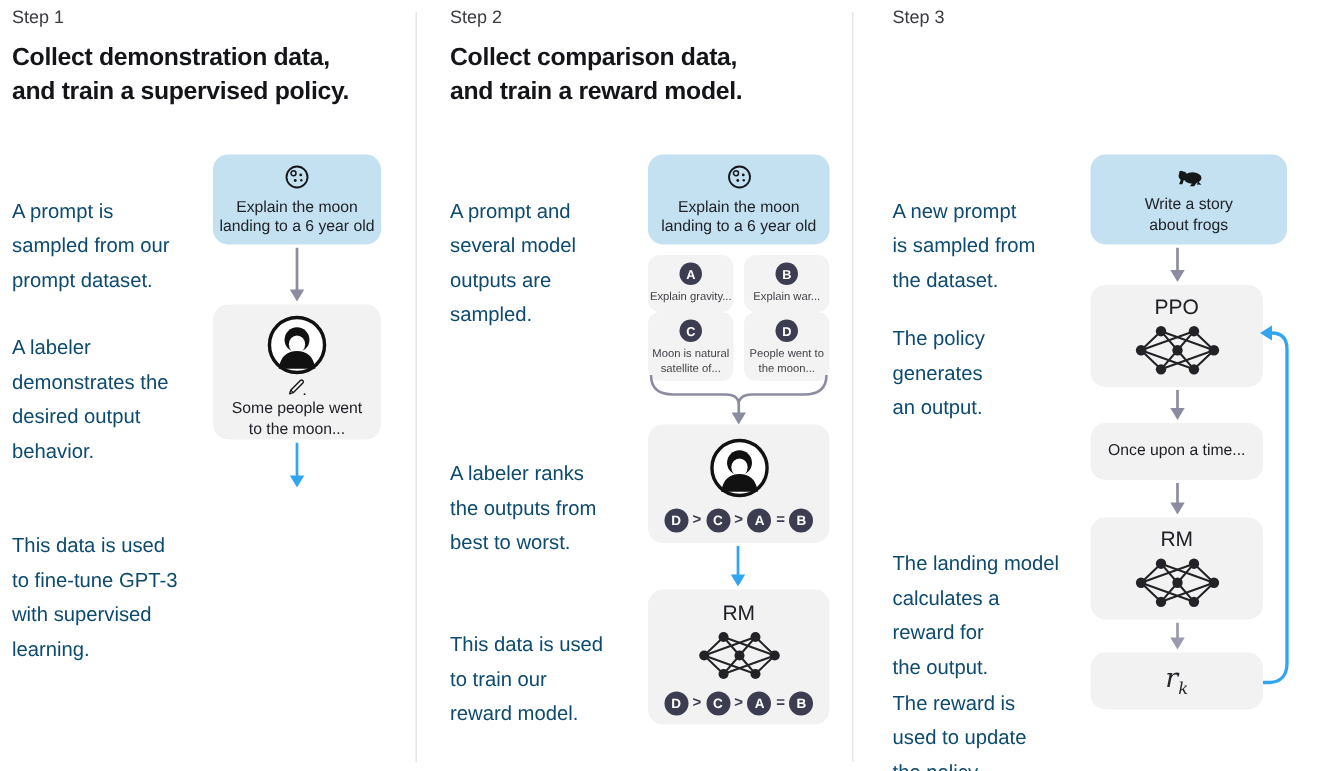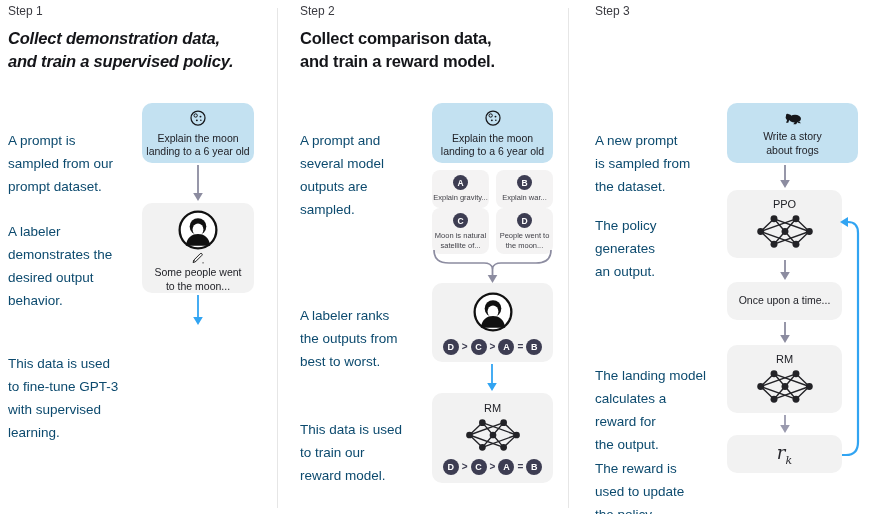--- a/index.html
+++ b/index.html
@@ -10,21 +10,21 @@
   .divider{position:absolute;top:8px;bottom:6px;width:1px;background:#e6e6e6;}
   .step-label{position:absolute;font-size:12px;color:#3a3a40;}
   .col-heading{position:absolute;font-size:16.5px;font-weight:bold;color:#141519;
     line-height:22.5px;letter-spacing:-0.2px;white-space:pre-line;}
   .para{position:absolute;font-size:13.5px;line-height:23px;color:#0c4a6e;white-space:pre-line;margin-top:24px;}
   .box{position:absolute;border-radius:10px;display:flex;flex-direction:column;
     align-items:center;justify-content:center;text-align:center;}
   .box.blue{background:#c3e1f1;}
   .box.gray{background:#f2f2f2;}
   .box-text{font-size:10.5px;line-height:13.5px;color:#212228;white-space:pre-line;margin-top:4px;}
-  .model-label{font-size:11px;color:#212228;margin-bottom:3px;}
+  .model-label{font-size:14px;color:#212228;margin-bottom:3px;}
   .mini-box{position:absolute;background:#f4f3f3;border-radius:8px;display:flex;
     flex-direction:column;align-items:center;padding-top:5px;text-align:center;}
   .mini-circle{width:15px;height:15px;border-radius:50%;background:#3d3d52;color:#fff;
     font-size:8.5px;font-weight:bold;display:flex;align-items:center;justify-content:center;flex:0 0 auto;}
   .mini-text{font-size:7.5px;line-height:9.5px;color:#3f3f46;margin-top:3px;white-space:pre-line;}
   .rank-row{display:flex;align-items:center;gap:3px;margin-top:6px;}
   .rank-circle{width:16px;height:16px;border-radius:50%;background:#3d3d52;color:#fff;
     font-size:9px;font-weight:bold;display:flex;align-items:center;justify-content:center;}
   .rank-op{font-size:10px;font-weight:bold;color:#3d3d52;}
   .icon{display:flex;align-items:center;justify-content:center;}
@@ -88,21 +88,21 @@
     </g>
   </defs>
 </svg>
 
 <div id="canvas">
 
   <div class="divider" style="left:277px;"></div>
   <div class="divider" style="left:568px;"></div>
 
   <div class="step-label" style="left:8px;top:4px;">Step 1</div>
-  <div class="col-heading" style="left:8px;top:27px;font-style:italic;">Collect demonstration data,
+  <div class="col-heading" style="left:8px;top:27px;">Collect demonstration data,
 and train a supervised policy.</div>
   <div class="para" style="left:8px;top:105px;">A prompt is
 sampled from our
 prompt dataset.</div>
   <div class="para" style="left:8px;top:196px;">A labeler
 demonstrates the
 desired output
 behavior.</div>
   <div class="para" style="left:8px;top:328px;">This data is used
 to fine-tune GPT-3

